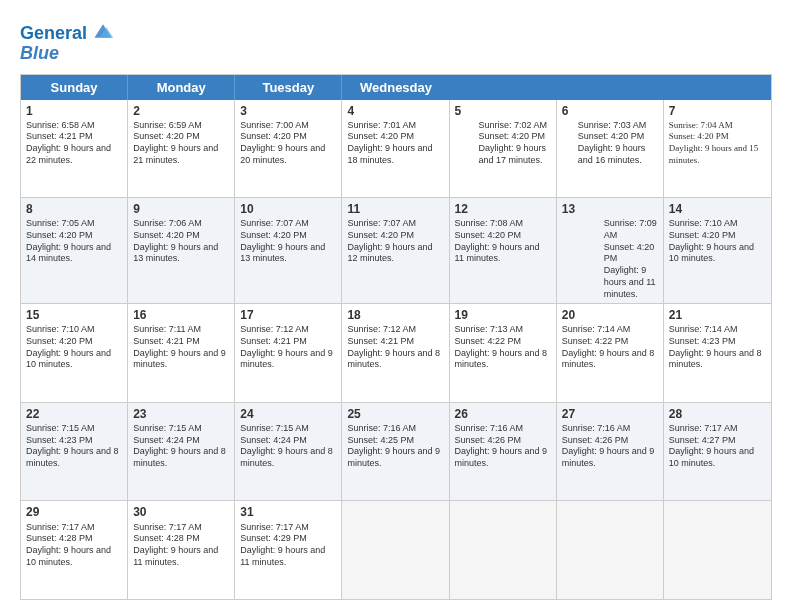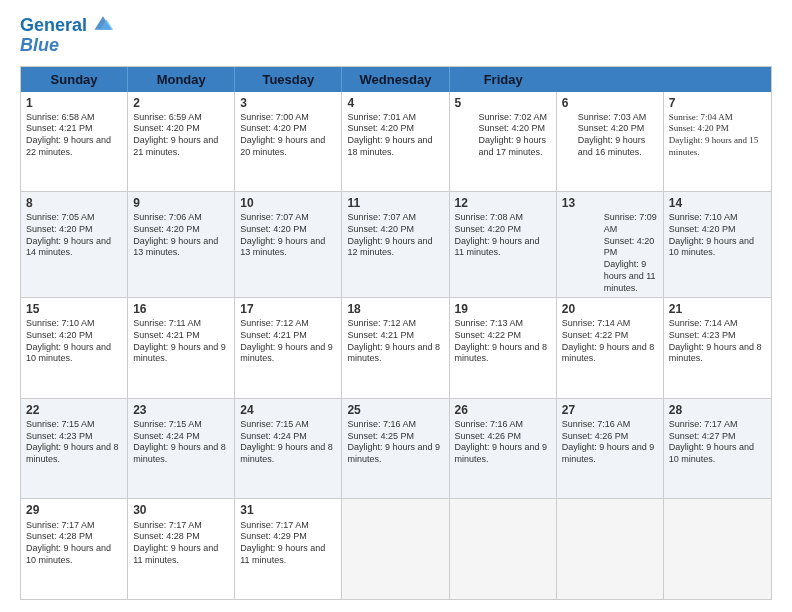--- a/index.html
+++ b/index.html
@@ -19,21 +19,21 @@
     }
     .header {
       display: flex;
       justify-content: space-between;
       align-items: flex-start;
       margin-bottom: 10px;
     }
     .logo {
       display: flex;
       align-items: flex-start;
-      margin-top: 0;
+      margin-top: 8px;
     }
     .logo-text {
       font-size: 18px;
       font-weight: bold;
       color: #333;
       line-height: 1.1;
     }
     .logo-text span {
       color: #1a6faf;
     }
@@ -61,21 +61,21 @@
       display: flex;
       flex-direction: column;
       border: 1px solid #ccc;
     }
     .cal-header-row {
       display: grid;
       grid-template-columns: repeat(7, 1fr);
       background: #3a7fc1;
     }
     .cal-header-cell {
-      color: #0f172a;
+      color: #ffffff;
       text-align: center;
       font-size: 13px;
       font-weight: bold;
       padding: 5px 16px;
       border-right: 1px solid #5a9fd4;
     }
     .cal-header-cell:last-child { border-right: none; }
     .cal-body {
       flex: 1;
       display: flex;
@@ -133,21 +133,20 @@
       <div class="subtitle"></div>
     </div>
   </div>
 
   <div class="calendar">
     <div class="cal-header-row">
     <div class="cal-header-cell">Sunday</div>
         <div class="cal-header-cell">Monday</div>
         <div class="cal-header-cell">Tuesday</div>
         <div class="cal-header-cell">Wednesday</div>
-        <div class="cal-header-cell">Friday</div>
       </div>
     <div class="cal-body">
     <div class="cal-week">
           <div class="cal-cell">
             <div class="day-num">1</div>
             <div class="cell-text" style="white-space: pre-line;">Sunrise: 6:58 AM
 Sunset: 4:21 PM
 Daylight: 9 hours and 22 minutes.</div>
           </div>
           <div class="cal-cell">

